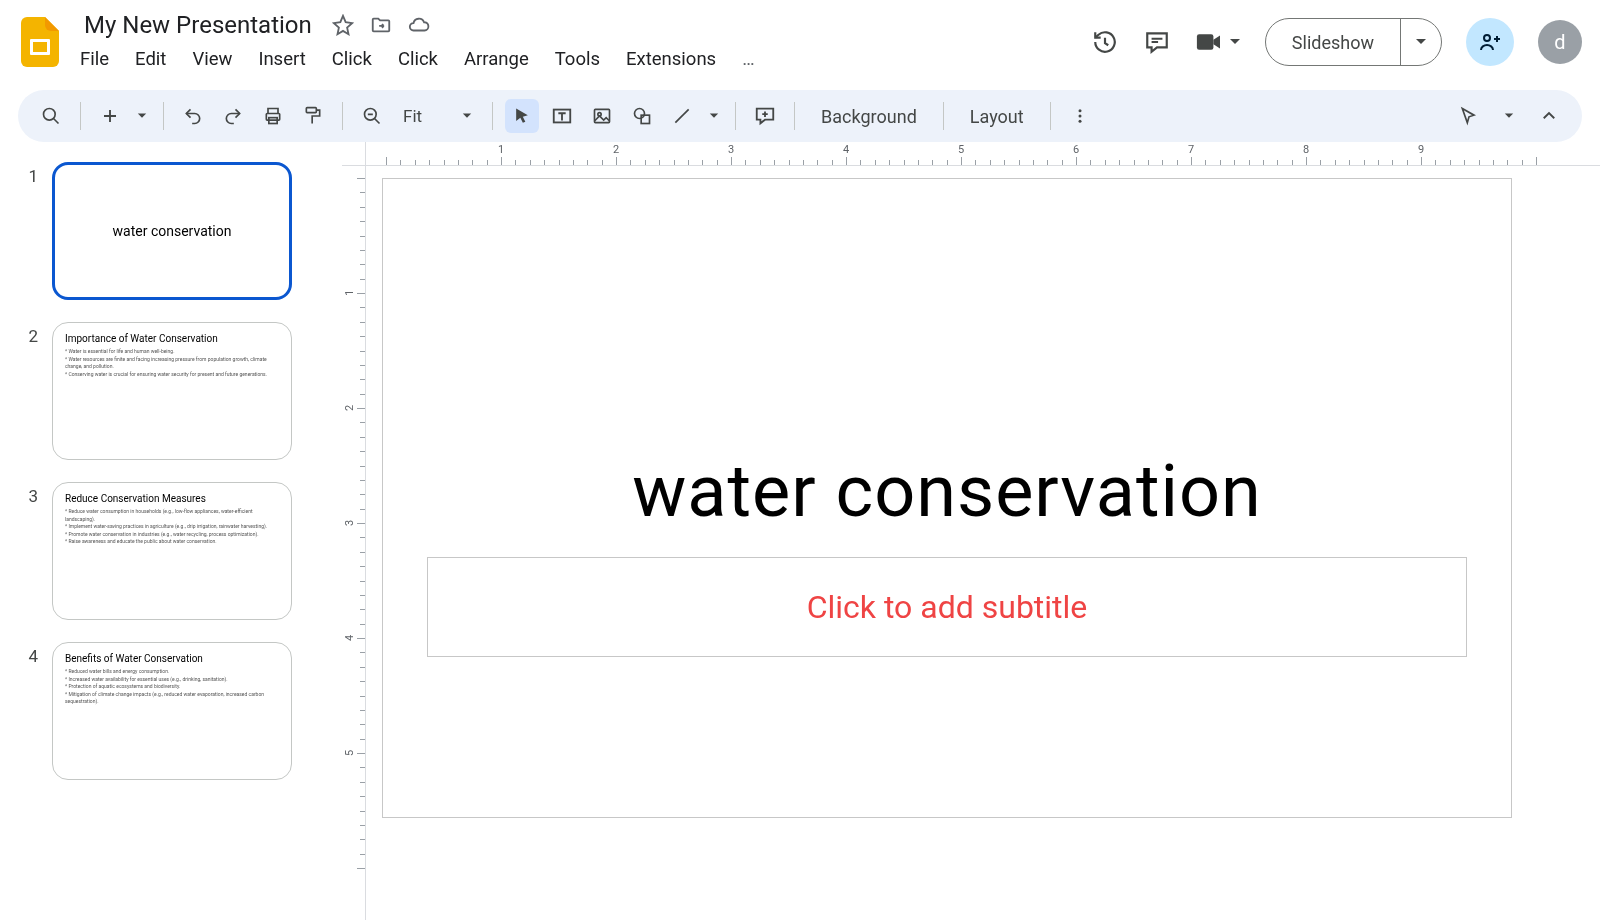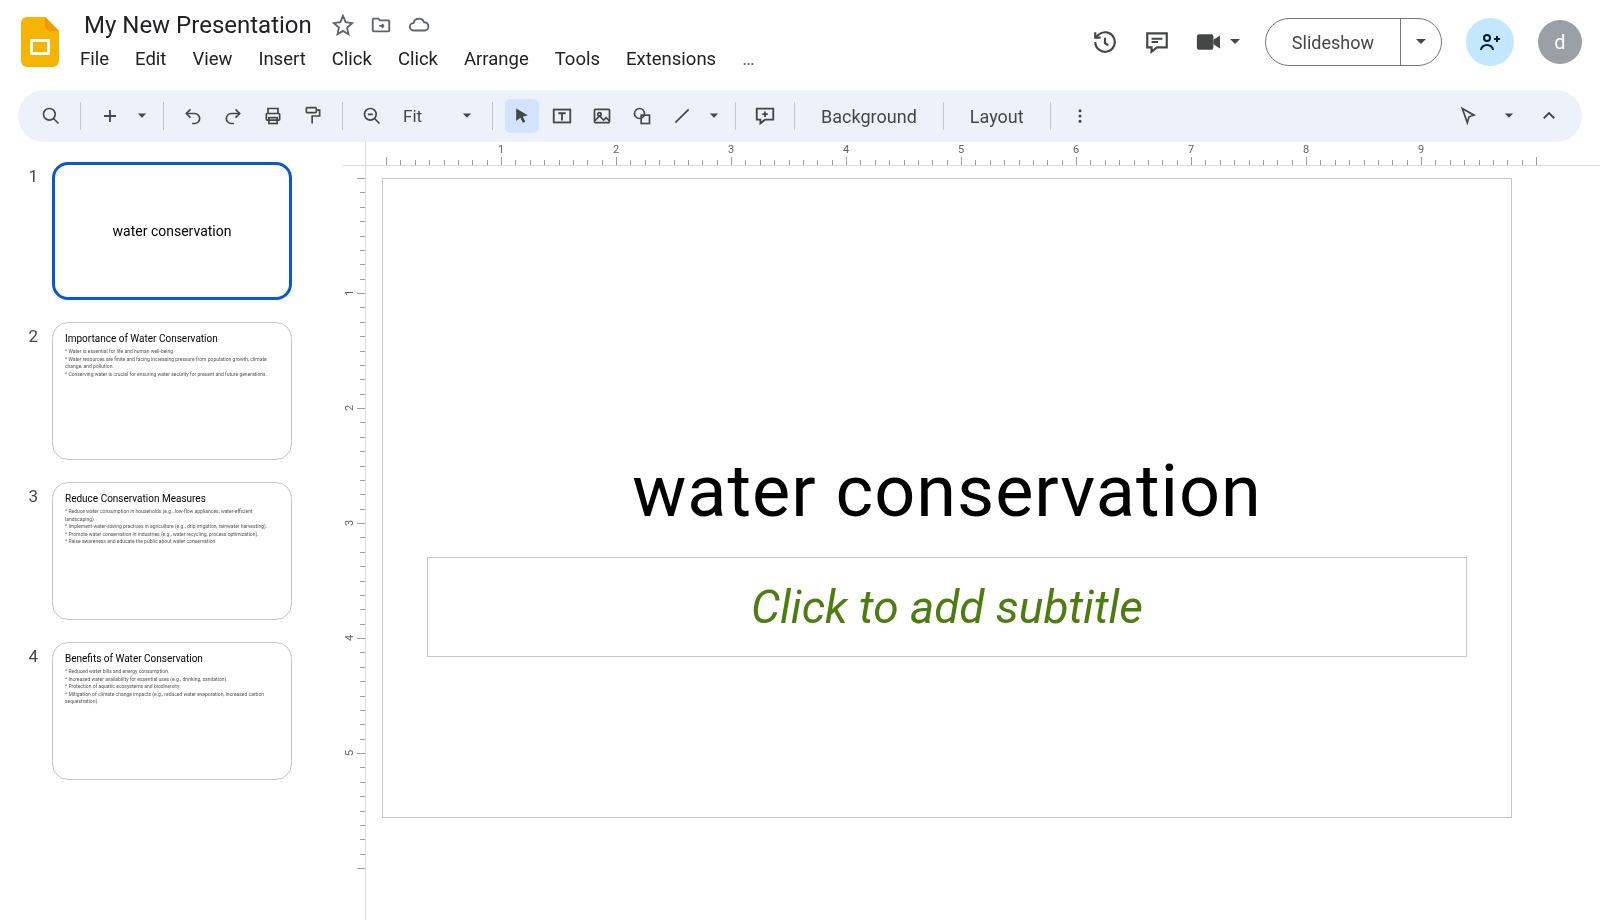--- a/index.html
+++ b/index.html
@@ -57,21 +57,21 @@
   .ruler-v-inner { position:relative; height:100%; }
   .rv-num { position:absolute; left:4px; font-size:11px; color:#5f6368; transform: translateY(-50%) rotate(-90deg); transform-origin:center; }
   .rv-tick { position:absolute; right:0; height:1px; background:#9aa0a6; width:5px; }
   .rv-tick.major { width:8px; }
   .ruler-corner { position:absolute; top:0; left:24px; width:24px; height:24px; background:#fff; border-right:1px solid #dadce0; border-bottom:1px solid #dadce0; }
 
   .slide-wrap { position:absolute; top:36px; left:64px; right:20px; bottom:20px; display:flex; justify-content:flex-start; }
   .slide { width: 1130px; height: 640px; background:#fff; border:1px solid #c7c7c7; position:relative; }
   .slide-title { position:absolute; top:270px; left:0; right:0; text-align:center; font-size:72px; color:#000; letter-spacing:1px; }
   .slide-sub-box { position:absolute; top:378px; left:44px; right:44px; height:100px; border:1px solid #c7c7c7; display:flex; align-items:center; justify-content:center; }
-  .slide-sub { font-size:46px; color:#4d7c0f;font-style:italic; }
+  .slide-sub { font-size:32px; color:#ef4444; }
 
   svg { display:block; }
 </style>
 </head>
 <body>
 
 <div class="header">
   <div class="logo">
     <svg width="38" height="50" viewBox="0 0 38 50">
         <path fill="#f4b400" d="M6 0h18l14 14v30a6 6 0 0 1-6 6H6a6 6 0 0 1-6-6V6a6 6 0 0 1 6-6z"></path>

